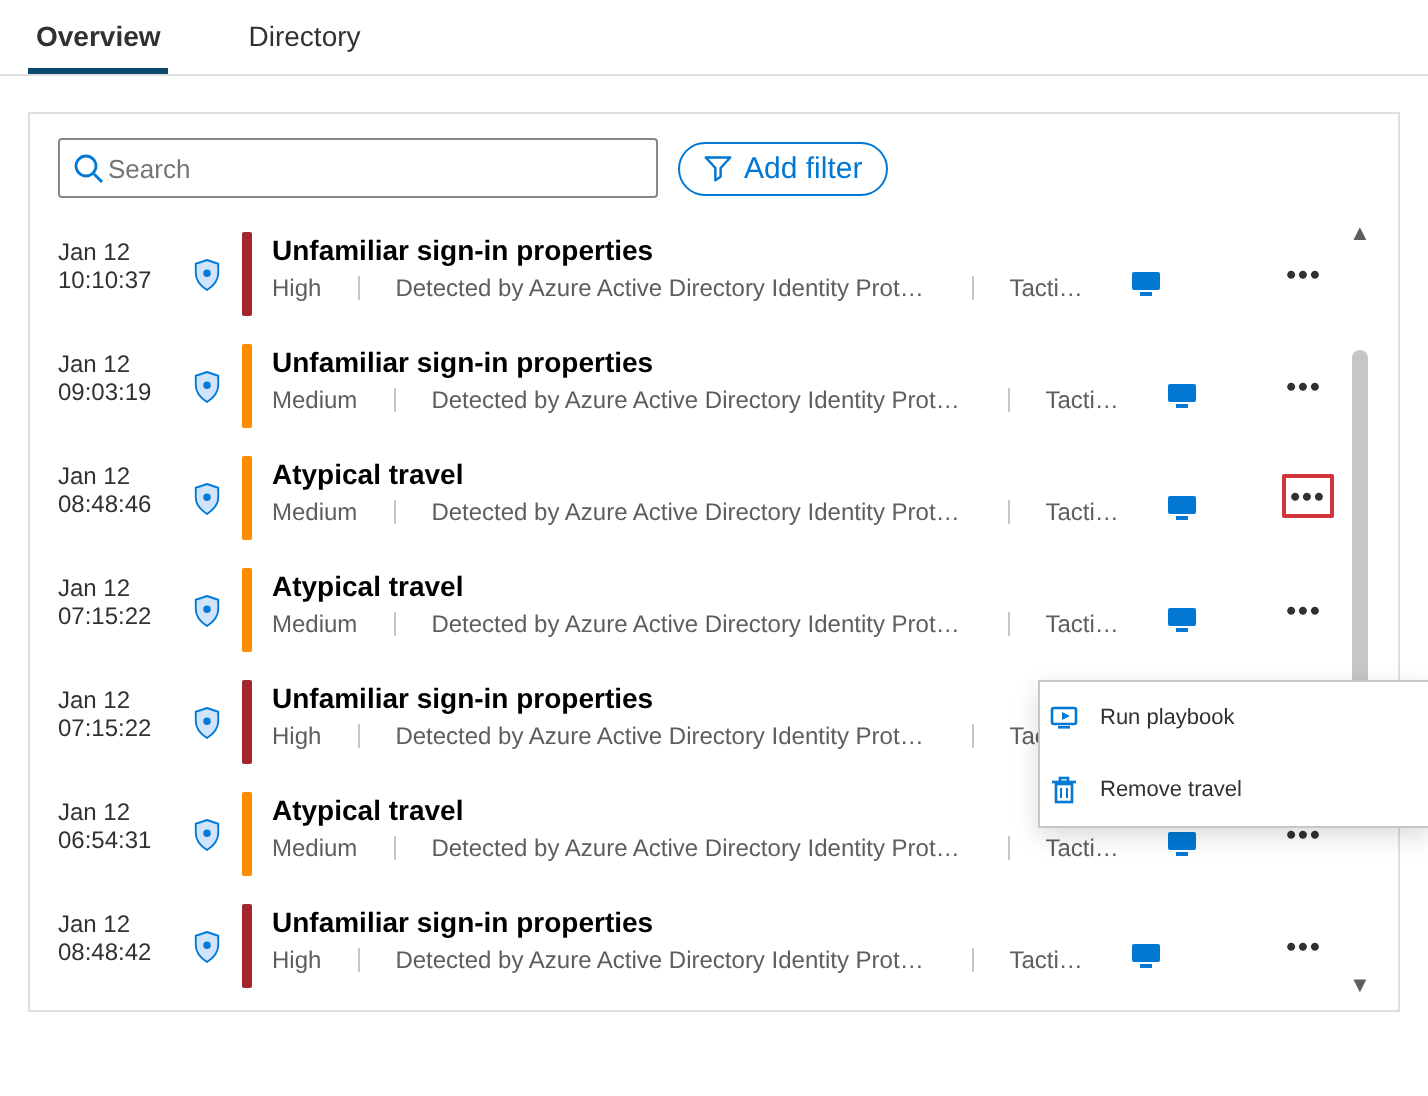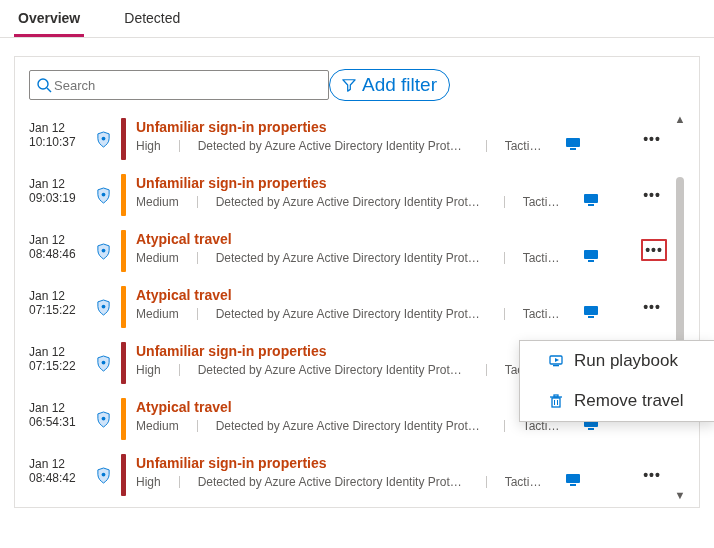--- a/index.html
+++ b/index.html
@@ -1,57 +1,57 @@
 <!DOCTYPE html>
 <html><head>
 <meta charset="utf-8">
 <style>
   * { box-sizing: border-box; font-family: "Segoe UI", Arial, sans-serif; }
   body { margin: 0; width: 714px; height: 548px; background: #fff; color: #323130; font-size: 13px; }
   .tabs { display: flex; border-bottom: 1px solid #e1dfdd; padding: 0 14px; }
   .tab { padding: 10px 4px 8px; margin-right: 36px; cursor: pointer; font-size: 14px; }
-  .tab.active { font-weight: 600; border-bottom: 3px solid #be185d; color: #323130; }
+  .tab.active { font-weight: 600; border-bottom: 3px solid #0c4a6e; color: #323130; }
   .panel { margin: 18px 14px 10px 14px; border: 1px solid #e1dfdd; padding: 12px 14px 4px 14px; position: relative; }
   .section-title { font-weight: 600; font-size: 15px; margin-bottom: 12px; }
-  .toolbar { display: flex; gap: 0; margin-bottom: 10px; align-items: center; }
+  .toolbar { display: flex; gap: 10px; margin-bottom: 10px; align-items: center; }
   .search-box { flex: 0 0 300px; display: flex; align-items: center; border: 1px solid #8a8886; border-radius: 2px; height: 30px; padding: 0 6px; }
   .search-box input { border: none; outline: none; flex: 1; font-size: 13px; background: transparent; }
-  .filter-pill { display: inline-flex; align-items: center; gap: 6px; border: 1px solid #0078d4; color: #0078d4; border-radius: 16px; padding: 4px 12px; cursor: pointer; font-size: 19px; }
+  .filter-pill { display: inline-flex; align-items: center; gap: 6px; border: 1px solid #0078d4; color: #0078d4; border-radius: 16px; padding: 4px 12px; cursor: pointer; font-size: 15px; }
   .timeline-wrap { position: relative; }
   .row { display: flex; align-items: stretch; height: 56px; position: relative; }
   .ts { width: 62px; font-size: 12px; color: #323130; padding-top: 10px; line-height: 14px; }
   .shield-cell { width: 24px; display:flex; align-items:center; justify-content:center; }
   .shield { width:15px; height:17px; }
   .sev-bar { width: 5px; margin: 7px 10px 7px 6px; border-radius: 1px; }
   .sev-high { background: #a4262c; }
   .sev-med { background: #ff8c00; }
   .body { flex: 1; min-width: 0; padding-top: 8px; }
-  .title { font-weight: 600; font-size: 14px; color: #c2410c; white-space: nowrap; overflow: hidden; text-overflow: ellipsis; }
+  .title { font-weight: 600; font-size: 14px; color: #000000; white-space: nowrap; overflow: hidden; text-overflow: ellipsis; }
   .meta { display: flex; gap: 18px; color: #605e5c; font-size: 12px; margin-top: 2px; align-items:center;}
   .meta .sev { max-width: 44px; white-space: nowrap; overflow:hidden; text-overflow: ellipsis;}
   .meta .sep { width:1px; height:12px; background:#c8c6c4; }
   .meta .det { max-width: 270px; white-space: nowrap; overflow:hidden; text-overflow: ellipsis;}
   .meta .tact { max-width: 42px; white-space: nowrap; overflow:hidden; text-overflow: ellipsis;}
   .monitor { width:16px; height:14px; display:inline-block; }
   .more { width: 30px; display:flex; align-items:center; justify-content:center; cursor:pointer; color:#323130; font-weight:bold; letter-spacing:1px; font-size:14px;}
   .more.hi { border: 2px solid #d13438; width:26px; height:22px; margin-top:16px; border-radius:1px; display:flex; align-items:center; justify-content:center;}
   .scroll-track { position:absolute; right:-2px; top:0; width:14px; height:100%; display:flex; flex-direction:column; align-items:center; }
   .scroll-arrow { font-size:11px; color:#605e5c; height:16px; display:flex; align-items:center; justify-content:center;}
   .scroll-thumb { width:8px; background:#c8c6c4; border-radius:4px; margin-top:50px; height:230px; }
   .context-menu { position:absolute; left:504px; top:283px; width:196px; background:#fff; border:1px solid #c8c6c4; box-shadow:0 4px 12px rgba(0,0,0,0.15); z-index:10; }
-  .menu-item { display:flex; align-items:center; gap:10px; padding:10px 28px; cursor:pointer; font-size:17px; }
+  .menu-item { display:flex; align-items:center; gap:10px; padding:10px 4px; cursor:pointer; font-size:11px; }
   .icon-blue { color:#0078d4; }
   svg { display:block; }
 </style>
 </head>
 <body>
 
 <div class="tabs">
   <div class="tab active">Overview</div>
-  <div class="tab">Detected</div>
+  <div class="tab">Directory</div>
 </div>
 
 <div class="panel">
 
   <div class="toolbar">
     <div class="search-box">
       <svg width="16" height="16" viewBox="0 0 16 16">
           <circle cx="7" cy="7" r="5" fill="none" stroke="#0078d4" stroke-width="1.4"></circle>
           <line x1="11" y1="11" x2="15" y2="15" stroke="#0078d4" stroke-width="1.4"></line>
         </svg>

